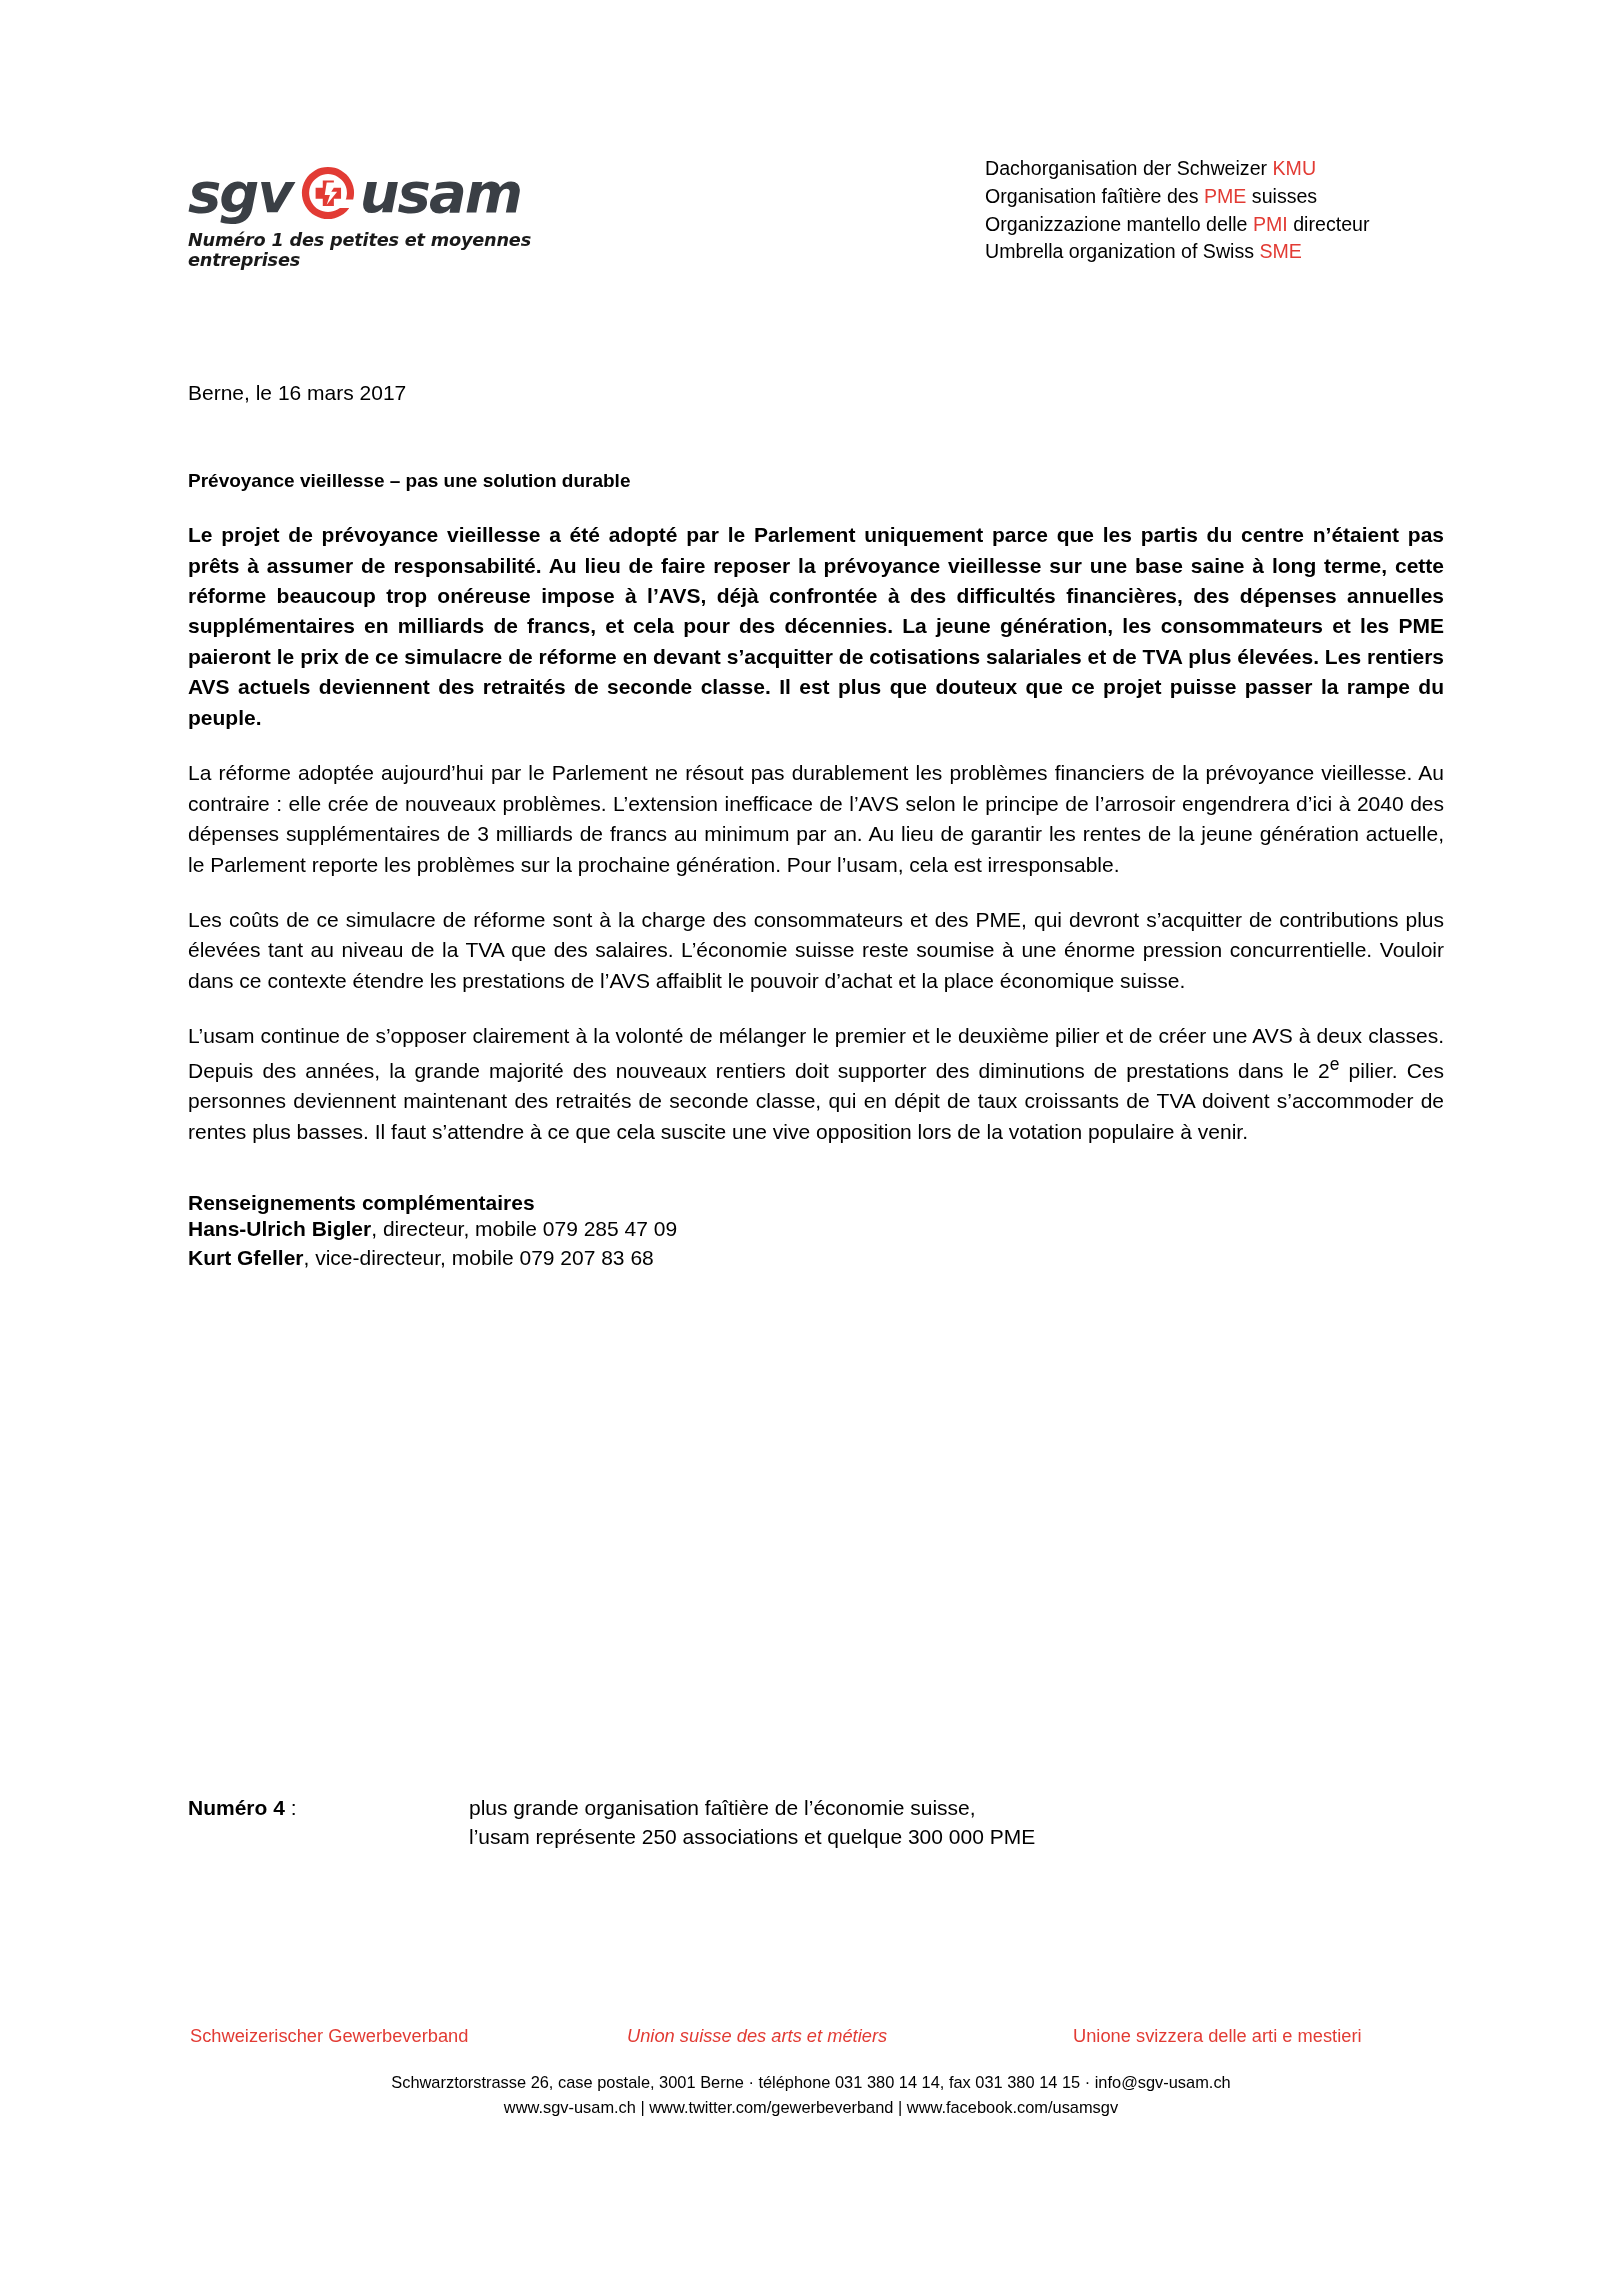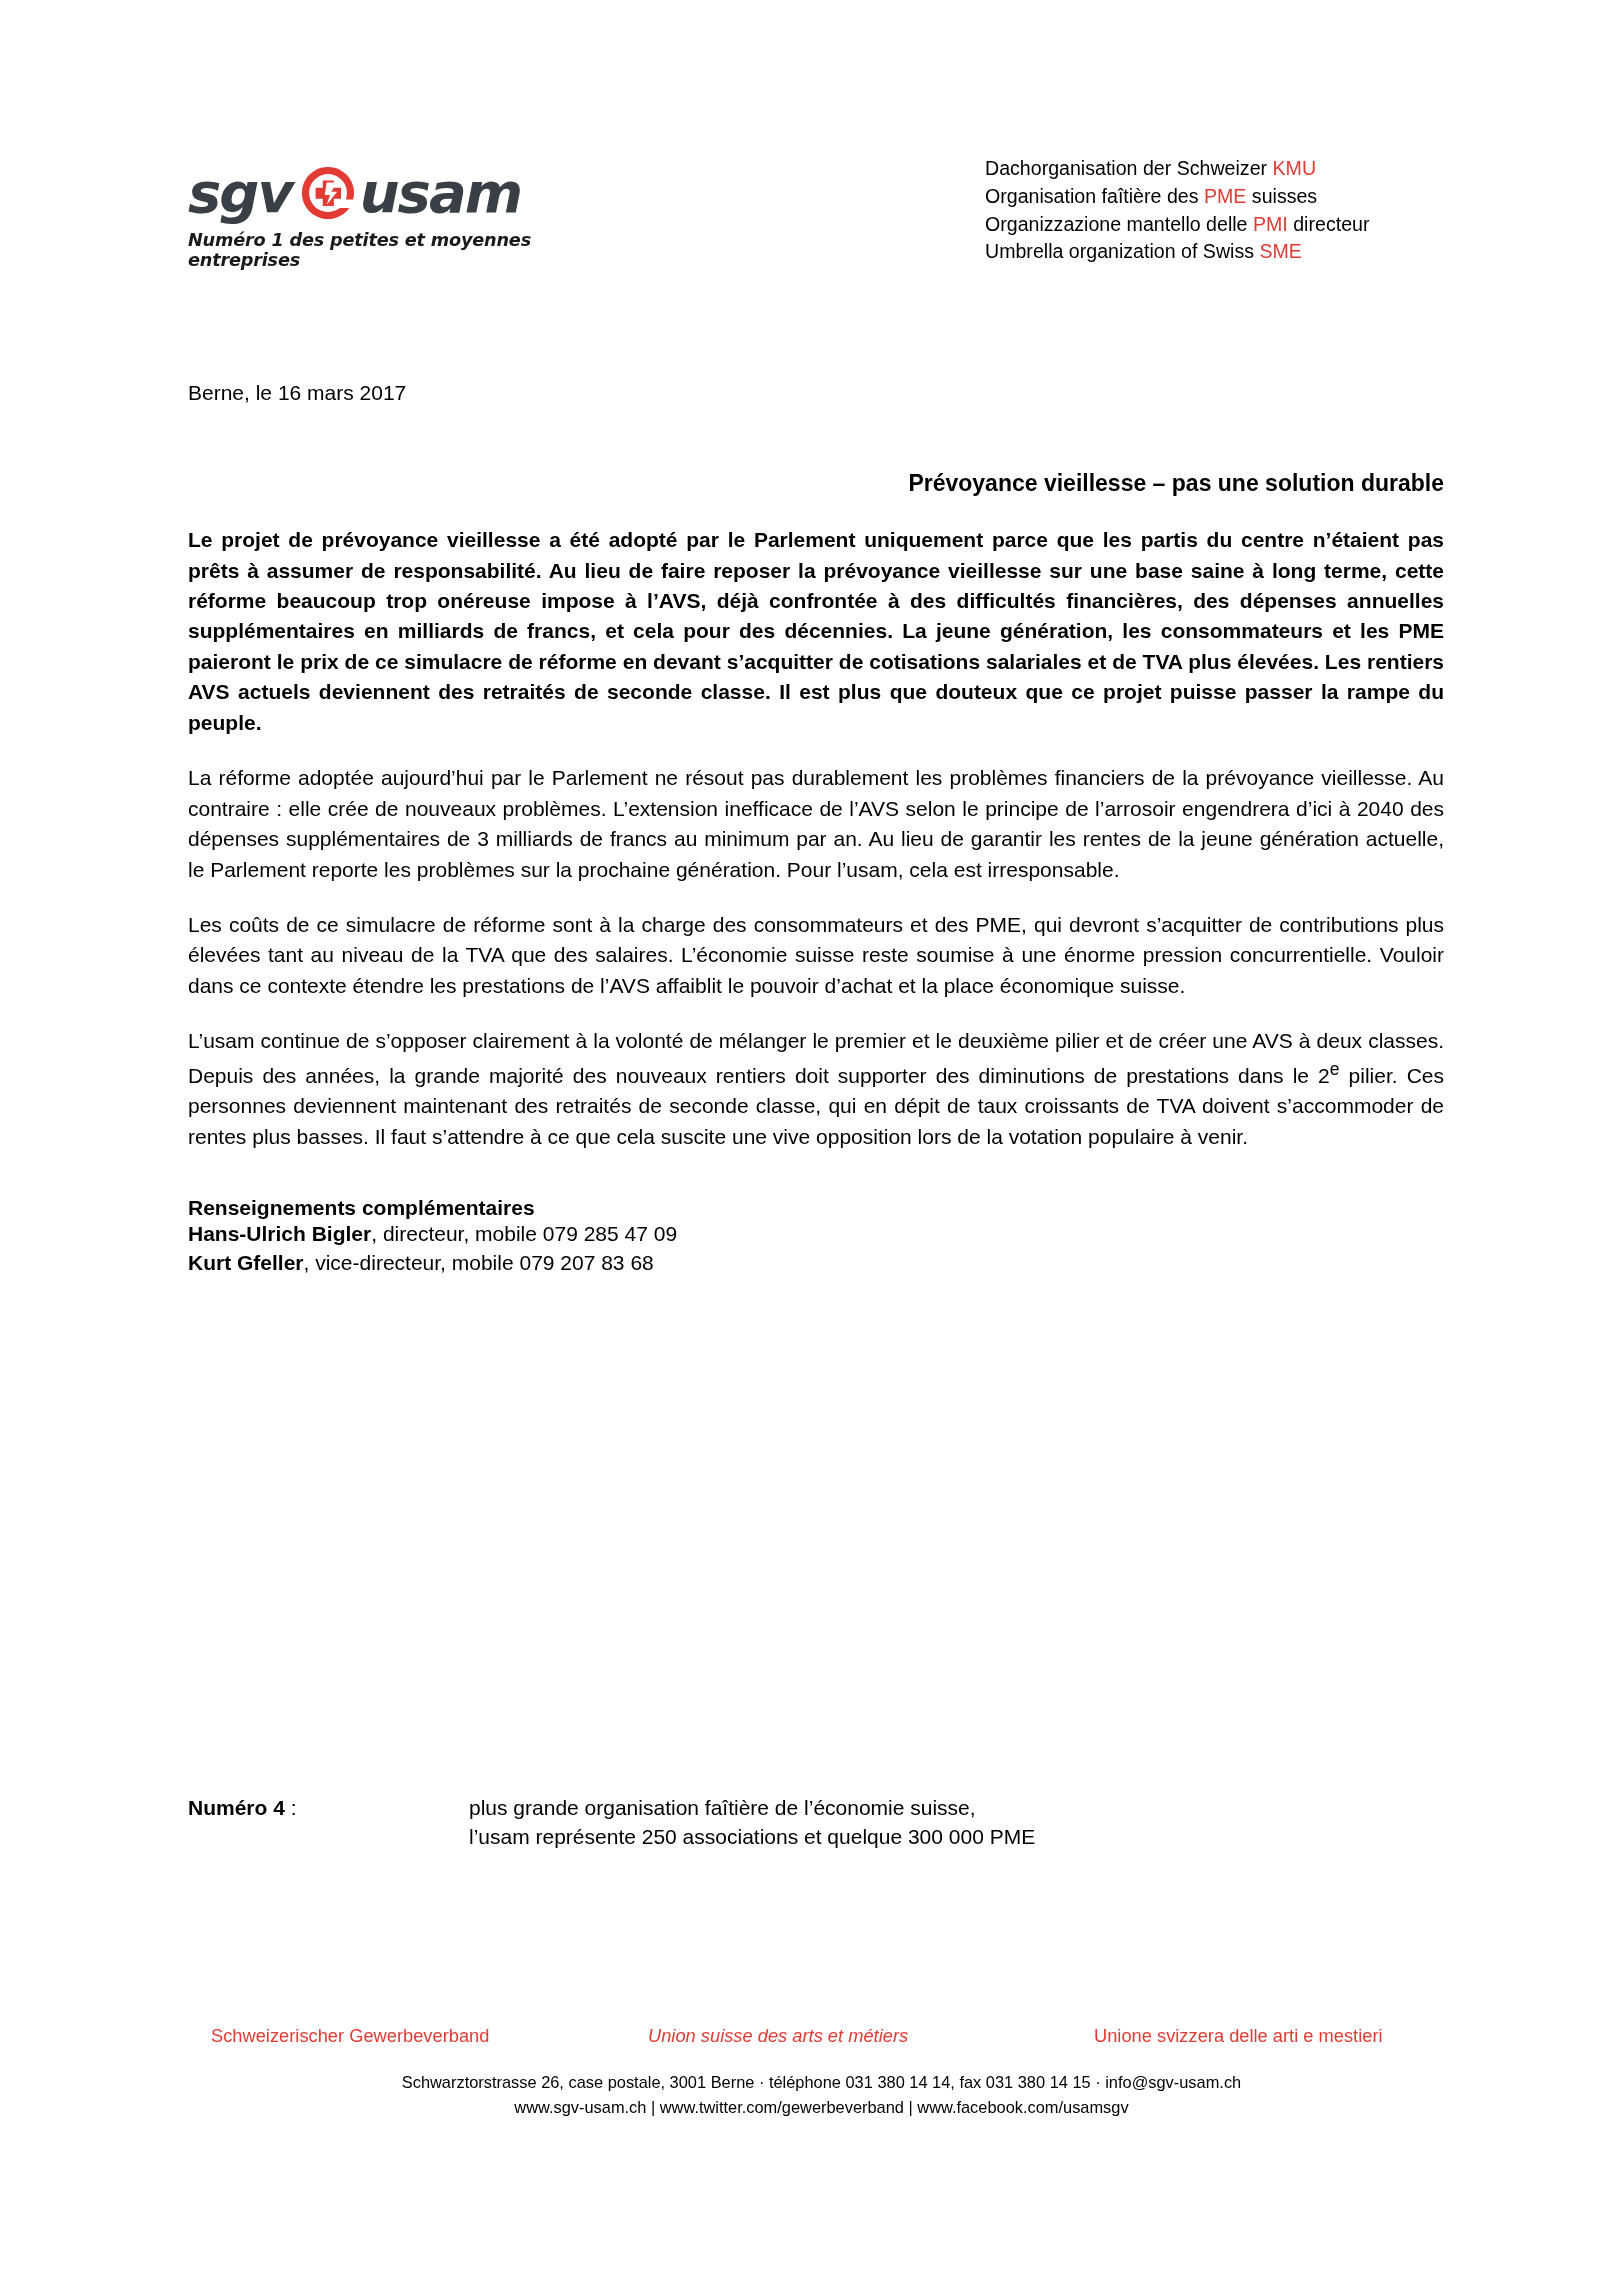--- a/index.html
+++ b/index.html
@@ -89,26 +89,25 @@
     line-height: 1.3;
     color: #000;
   }
   .meta-date {
     font-size: 21px;
     line-height: 1.3;
     margin-top: 2.6px;
     color: #000;
   }
   .headline {
-    font-size: 23px;
+    font-size: 19px;
     font-weight: bold;
     margin-top: 63px;
     line-height: 1.25;
     color: #000;
-    text-align: right;
   }
   .lead {
     font-size: 21px;
     font-weight: bold;
     line-height: 1.45;
     margin-top: 27.5px;
     text-align: justify;
     color: #000;
   }
   p.body-par {
@@ -146,21 +145,20 @@
   .numero-label { width: 281px; flex: 0 0 281px; }
   .numero-label b { font-weight: bold; }
   .numero-text { flex: 1; }
 
   
   .footer {
     position: absolute;
     left: 0;
     right: 0;
     top: 2025px;
-    padding-left: 21px;
   }
   .footer-orgs {
     position: relative;
     height: 31px;
     font-size: 18.3px;
     color: #e23b34;
   }
   .footer-orgs span { position: absolute; top: 0; white-space: nowrap; }
   .fo-de { left: 190px; }
   .fo-fr { left: 627px; font-style: italic; }

